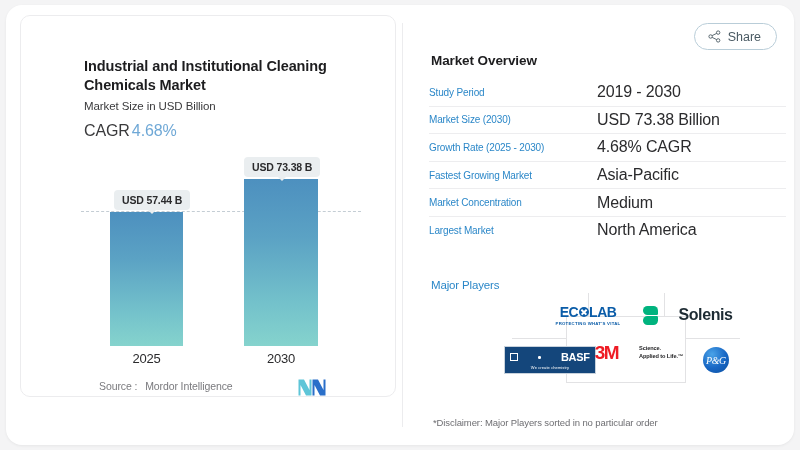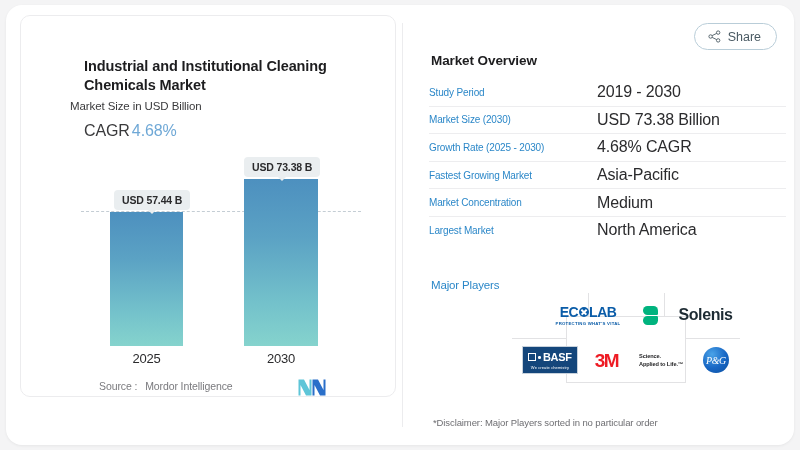--- a/index.html
+++ b/index.html
@@ -55,21 +55,21 @@
     top: 41px;
     width: 290px;
     font-size: 14.5px;
     font-weight: bold;
     color: #1d1d1f;
     line-height: 1.33;
     letter-spacing: -0.1px;
   }
   .chart-subtitle {
     position: absolute;
-    left: 49px;
+    left: 63px;
     top: 84px;
     font-size: 11.5px;
     color: #3a3a3c;
     letter-spacing: -0.1px;
   }
   .chart-cagr {
     position: absolute;
     left: 63px;
     top: 106px;
     font-size: 16px;
@@ -336,21 +336,21 @@
   .basf-box {
     background: #14467b;
     padding: 4px 5px 3px 5px;
     text-align: center;
     border: 1px solid #c8d2dc;
   }
   .basf-top {
     display: flex;
     align-items: center;
     justify-content: center;
-    gap: 2px;
+    gap: 20px;
   }
   .basf-sq {
     width: 8px; height: 8px;
     border: 1.5px solid #ffffff;
     box-sizing: border-box;
     position: relative;
   }
   .basf-dot {
     width: 2.5px; height: 2.5px;
     background: #ffffff;
@@ -363,21 +363,21 @@
     letter-spacing: -0.3px;
   }
   .basf-tag {
     font-size: 4px;
     color: #ffffff;
     margin-top: 1.5px;
     letter-spacing: 0.1px;
   }
 
   
-  .cell-3m { left: 78px; top: 50px; width: 98px; height: 34px; gap: 21px; }
+  .cell-3m { left: 78px; top: 42px; width: 98px; height: 34px; gap: 21px; }
   .m3-word {
     font-size: 19px;
     font-weight: bold;
     color: #ee1b24;
     letter-spacing: -1.5px;
     line-height: 1;
   }
   .m3-tag {
     font-size: 5.6px;
     font-weight: bold;

